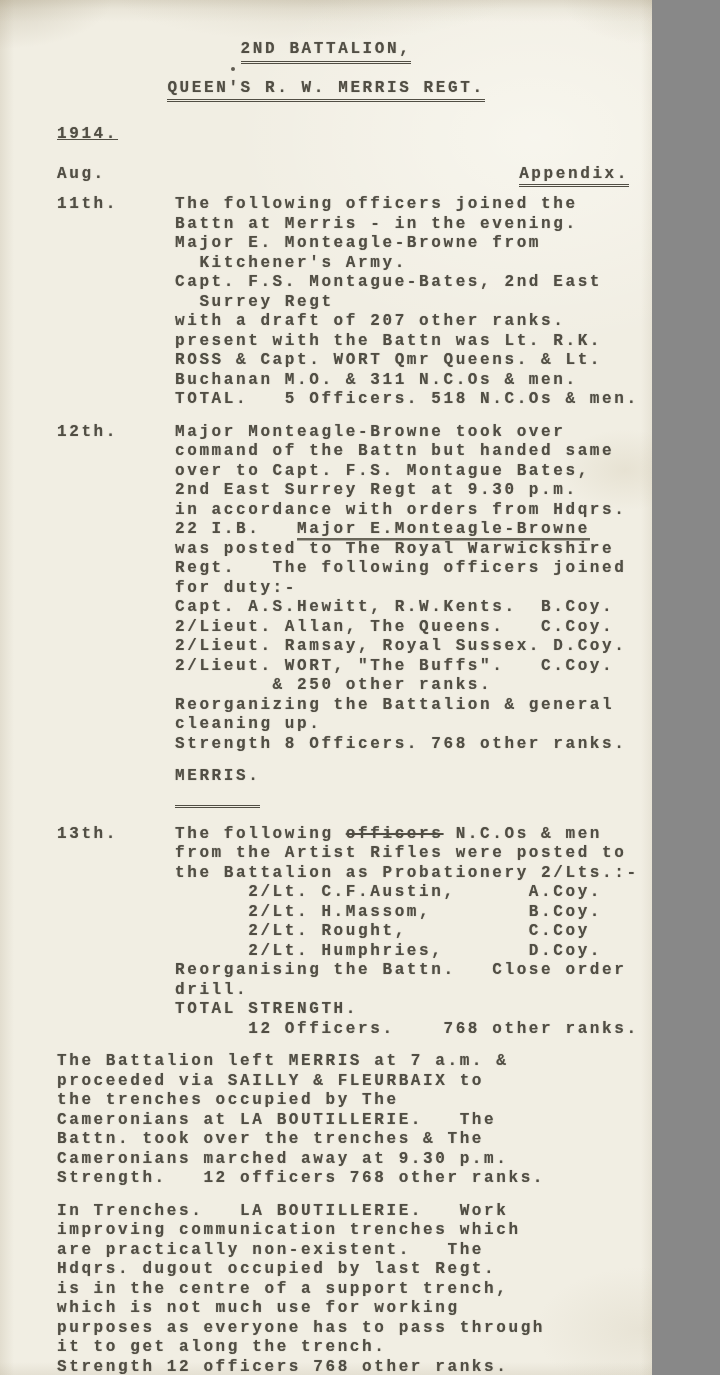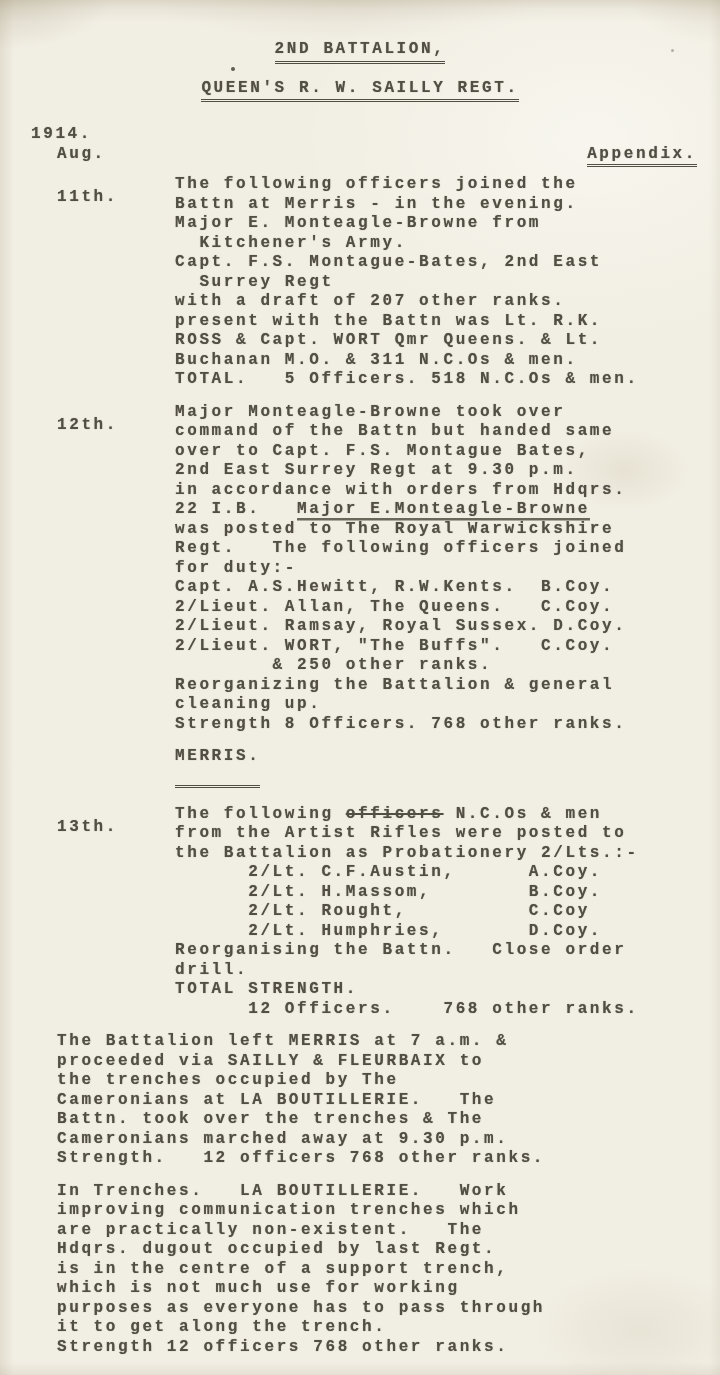--- a/index.html
+++ b/index.html
@@ -2,21 +2,21 @@
 <html><head>
 <meta charset="utf-8">
 <style>
   html, body {
     margin: 0;
     padding: 0;
     background: #888;
   }
   .paper {
     position: relative;
-    width: 720px;
+    width: 652px;
     height: 1375px;
     box-sizing: border-box;
     overflow: hidden;
     padding-top: 40px;
     font-family: "Liberation Mono", "DejaVu Sans Mono", monospace;
     font-size: 16px;
     font-weight: 700;
     line-height: 19.5px;
     letter-spacing: 2.6px;
     color: #514e44;
@@ -36,23 +36,24 @@
   }
   .title-wrap { text-align: center; }
   .title-line {
     display: inline-block;
     border-bottom: 3px double currentColor;
     padding-bottom: 1px;
   }
   .title-gap-1 { margin-bottom: 15px; }
   .title-gap-2 { margin-bottom: 23px; }
   .year-row {
-    padding-left: 31px;
-    margin-bottom: 0;
+    padding-left: 57px;
+    margin-bottom: 20px;
     white-space: pre;
+    text-decoration: underline;
   }
   .meta-row {
     display: flex;
     justify-content: space-between;
     align-items: flex-start;
     padding: 0 23px 0 57px;
     margin-bottom: 8px;
   }
   .appendix {
     display: inline-block;
@@ -66,21 +67,20 @@
     margin-bottom: 13px;
   }
   .entry.heading-row {
     margin-top: 3px;
     margin-bottom: 17px;
   }
   .entry-date {
     flex: 0 0 118px;
     width: 118px;
     white-space: pre;
-    margin-top: 13px;
   }
   .entry-body {
     white-space: pre;
   }
   .line { min-height: 19.5px; }
   .underline {
     box-shadow: 0 2.5px 0 rgba(81, 77, 66, 0.85);
   }
   .heading-underline {
     display: inline-block;
@@ -104,21 +104,21 @@
 
 <div class="paper">
 
   <div class="speck speck-1"></div>
   <div class="speck speck-2"></div>
 
   <div class="title-wrap title-gap-1">
     <span class="title-line">2ND BATTALION,</span>
   </div>
   <div class="title-wrap title-gap-2">
-    <span class="title-line">QUEEN'S R. W. SAILLY REGT.</span>
+    <span class="title-line">QUEEN'S R. W. MERRIS REGT.</span>
   </div>
 
   <div class="year-row">1914.</div>
 
   <div class="meta-row">
     <span>Aug.</span>
     <span class="appendix">Appendix.</span>
   </div>
 
   <div class="entries">

